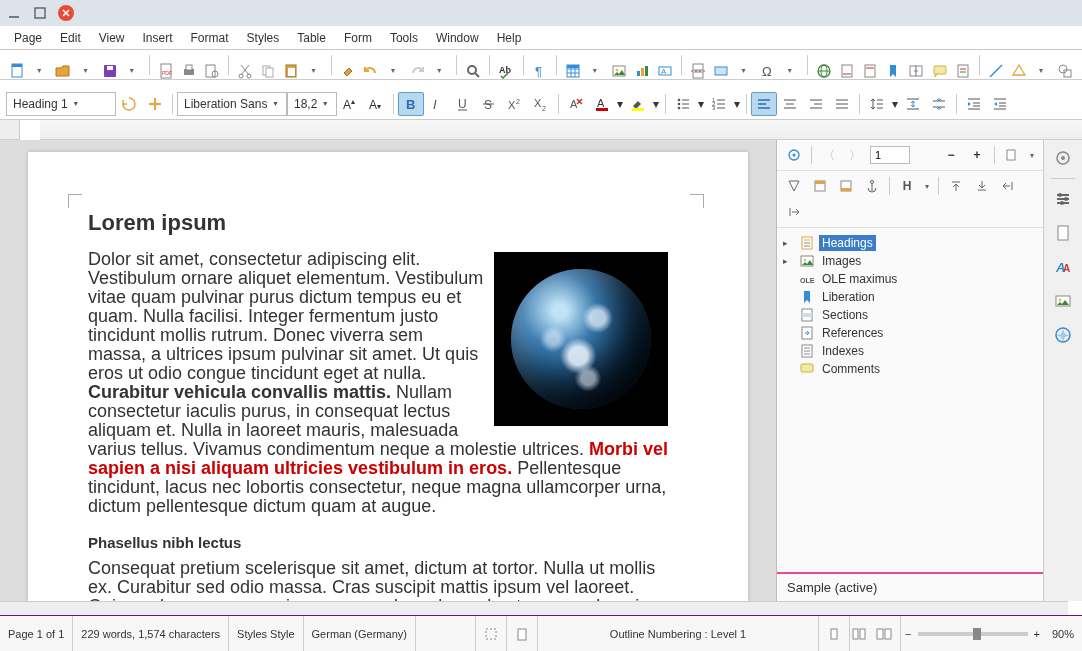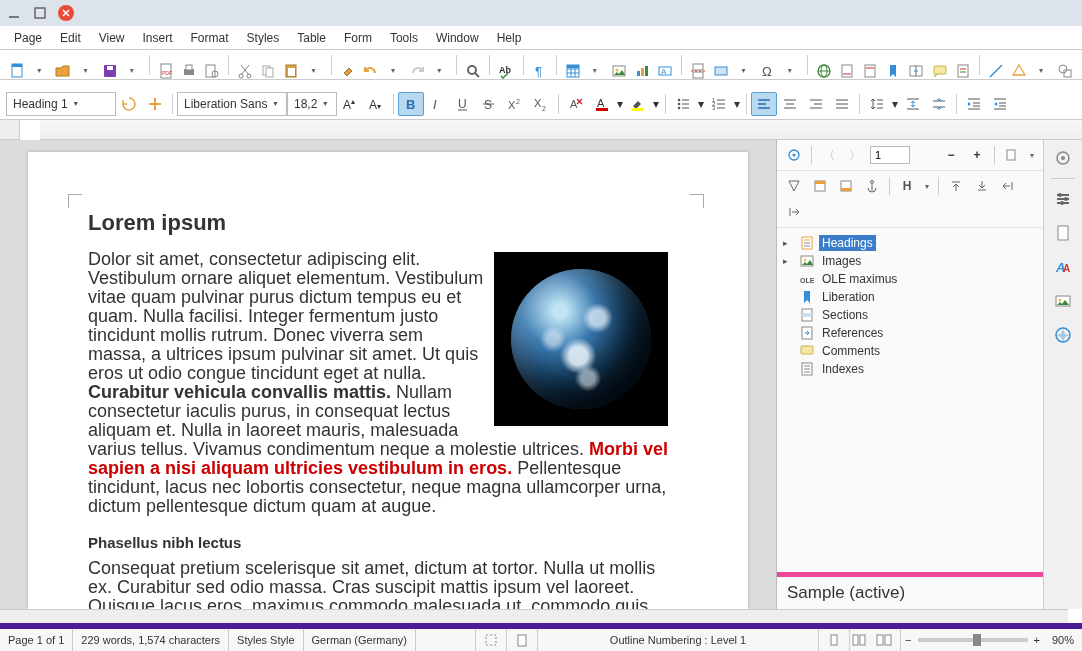--- a/index.html
+++ b/index.html
@@ -44,24 +44,24 @@
 .nav-title { display: flex; align-items: center; justify-content: space-between; padding: 4px 8px; font-weight: bold; font-size: 12px; border-bottom: 1px solid #ccc; background: #f0f0f0; }
 .nav-tb { display: flex; align-items: center; padding: 4px 6px; gap: 4px; border-bottom: 1px solid #e0e0e0; flex-wrap: wrap; }
 .nav-btn { width: 22px; height: 22px; display: flex; align-items: center; justify-content: center; }
 .nav-sep { width: 1px; height: 18px; background: #ccc; margin: 0 2px; }
 .nav-tree { flex: 1; padding: 6px 4px; overflow: auto; }
 .tree-row { display: flex; align-items: center; gap: 4px; padding: 1px 2px; font-size: 12px; }
 .tree-exp { width: 12px; font-size: 9px; color: #555; }
 .tree-icon { width: 16px; height: 16px; }
 .tree-label { padding: 1px 3px; }
 .tree-label.sel { background: #3b7dc8; color: #fff; }
-.nav-footer { padding: 6px 10px; border-top: 5px solid #ec4899; font-size: 17px; }
+.nav-footer { padding: 6px 10px; border-top: 2px solid #ec4899; font-size: 13px; }
 .deck { width: 38px; background: #f0f0f0; display: flex; flex-direction: column; align-items: center; padding-top: 4px; gap: 6px; }
 .deck-btn { width: 28px; height: 28px; display: flex; align-items: center; justify-content: center; border-radius: 3px; }
-.statusbar { height: 28px; border-top: 6px solid #4c1d95; display: flex; align-items: center; font-size: 11px; background: #f7f7f7; }
+.statusbar { height: 36px; border-top: 1px solid #4c1d95; display: flex; align-items: center; font-size: 11px; background: #f7f7f7; }
 .statusbar .cell { padding: 0 8px; border-right: 1px solid #ccc; height: 100%; display: flex; align-items: center; }
 .statusbar .spacer { flex: 1; }
 .zoom-slider { width: 110px; height: 4px; background: #ccc; position: relative; margin: 0 6px; }
 .zoom-slider .thumb { position: absolute; left: 55px; top: -4px; width: 8px; height: 12px; background: #888; }
 .hscroll { height: 14px; background: #eee; border-top: 1px solid #ccc; margin-right: 14px; }
 .ruler-h { height: 20px; background: linear-gradient(#f8f8f8,#eee); border-bottom: 1px solid #ccc; margin-left: 20px; position: relative; overflow: hidden; font-size: 8px; }
 .earth { width: 140px; height: 140px; border-radius: 50%; background: radial-gradient(circle at 35% 30%, #bfe4f5 5%, #3b7db5 28%, #1b4f7a 52%, #0b2c4a 72%, #000 100%); box-shadow: inset -24px -24px 40px rgba(0,0,0,.8), inset 12px 12px 24px rgba(255,255,255,.18); position: relative; overflow: hidden; }
 .earth::before { content: ""; position: absolute; inset: 0; background: radial-gradient(circle at 48% 62%, rgba(240,248,255,.85) 0 8%, transparent 16%), radial-gradient(circle at 62% 35%, rgba(240,248,255,.7) 0 6%, transparent 12%), radial-gradient(circle at 30% 50%, rgba(240,248,255,.5) 0 5%, transparent 11%), radial-gradient(circle at 55% 78%, rgba(240,248,255,.55) 0 5%, transparent 10%); }
 </style>
 </head>
@@ -669,37 +669,37 @@
                 <rect x="3" y="2" width="10" height="12" fill="#fff" stroke="#888"></rect>
                 <path d="M6 8h4M8 6l2 2-2 2" fill="none" stroke="#348ed7"></path>
               </svg>
             </span>
             <span class="tree-label">References</span>
           </div>
           <div class="tree-row">
             <span class="tree-exp"></span>
             <span class="tree-icon">
               <svg width="16" height="16">
-                <rect x="2" y="3" width="12" height="8" rx="1" fill="#f4e9a4" stroke="#c9b44a"></rect>
-                <path d="M5 11l-2 3v-3" fill="#f4e9a4"></path>
-              </svg>
-            </span>
-            <span class="tree-label">Comments</span>
-          </div>
-          <div class="tree-row">
-            <span class="tree-exp"></span>
-            <span class="tree-icon">
-              <svg width="16" height="16">
                 <rect x="3" y="2" width="10" height="12" fill="#fff" stroke="#888"></rect>
                 <line x1="5" y1="5" x2="11" y2="5" stroke="#888"></line>
                 <line x1="5" y1="8" x2="11" y2="8" stroke="#888"></line>
                 <line x1="5" y1="11" x2="11" y2="11" stroke="#888"></line>
               </svg>
             </span>
             <span class="tree-label">Indexes</span>
+          </div>
+          <div class="tree-row">
+            <span class="tree-exp"></span>
+            <span class="tree-icon">
+              <svg width="16" height="16">
+                <rect x="2" y="3" width="12" height="8" rx="1" fill="#f4e9a4" stroke="#c9b44a"></rect>
+                <path d="M5 11l-2 3v-3" fill="#f4e9a4"></path>
+              </svg>
+            </span>
+            <span class="tree-label">Comments</span>
           </div>
         </div>
       <div class="nav-footer">Sample (active)</div>
     </div>
     <div class="deck">
       <span class="deck-btn">
           <svg width="18" height="18">
             <circle cx="9" cy="9" r="6" fill="none" stroke="#888" stroke-width="1.5"></circle>
             <circle cx="9" cy="9" r="2" fill="#888"></circle>
           </svg>

